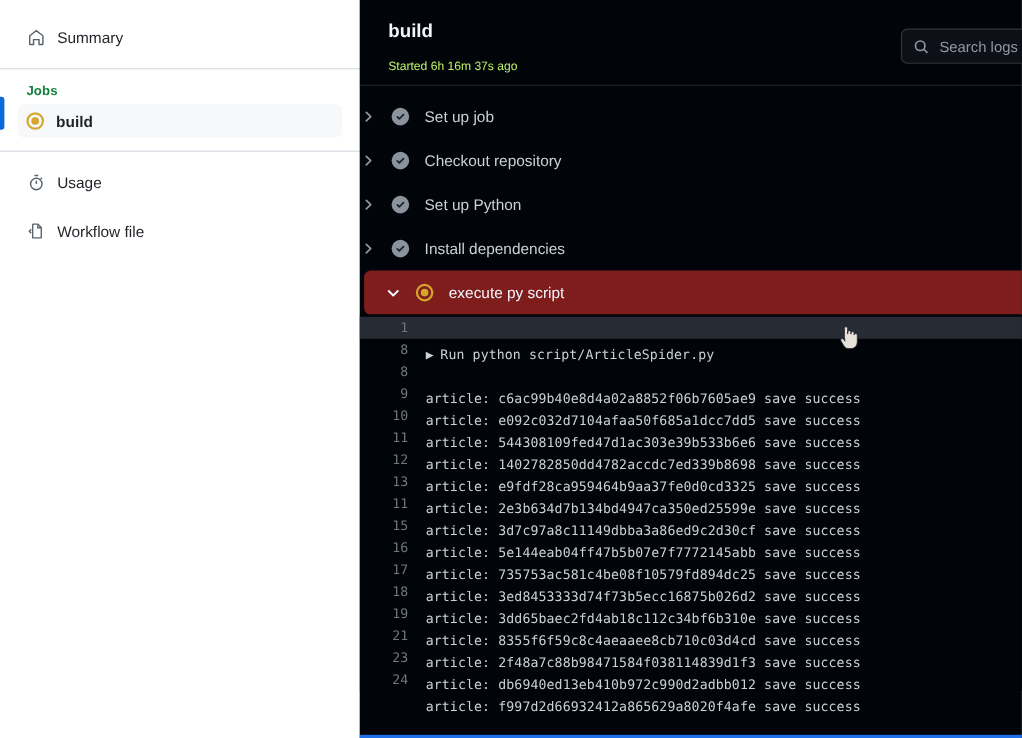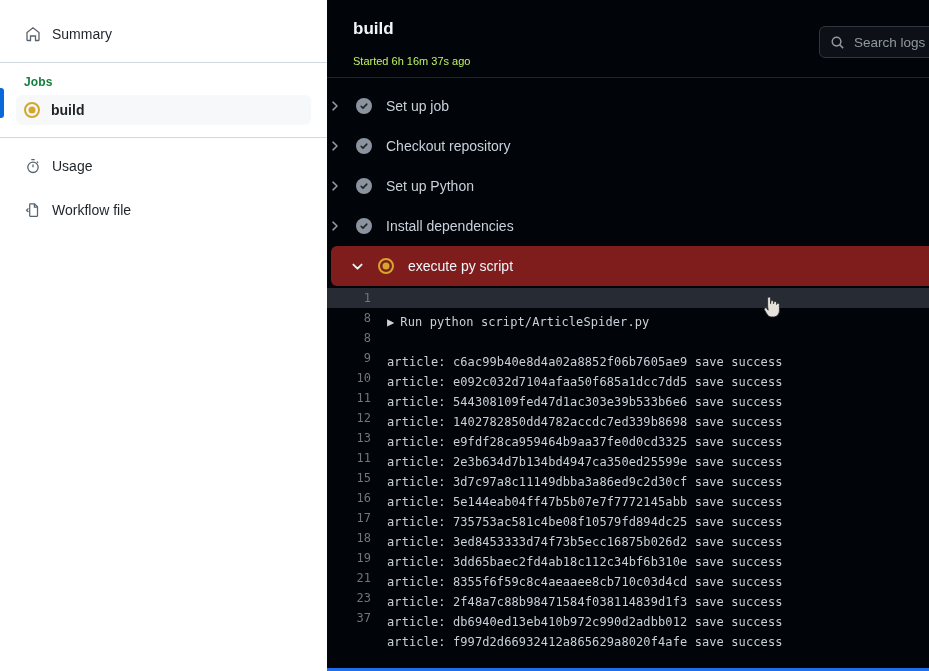--- a/index.html
+++ b/index.html
@@ -478,21 +478,21 @@
         <span class="lc">article: 2f48a7c88b98471584f038114839d1f3 save success</span>
       </div>
 
 
       <div class="log-line">
         <span class="ln">23</span>
         <span class="lc">article: db6940ed13eb410b972c990d2adbb012 save success</span>
       </div>
 
       <div class="log-line">
-        <span class="ln">37</span>
+        <span class="ln">24</span>
         <span class="lc">article: f997d2d66932412a865629a8020f4afe save success</span>
       </div>
 
     </div>
 
     <div class="bottom-blue"></div>
   </section>
 
   <div class="cursor">
     <svg width="20" height="24" viewBox="0 0 20 24">

